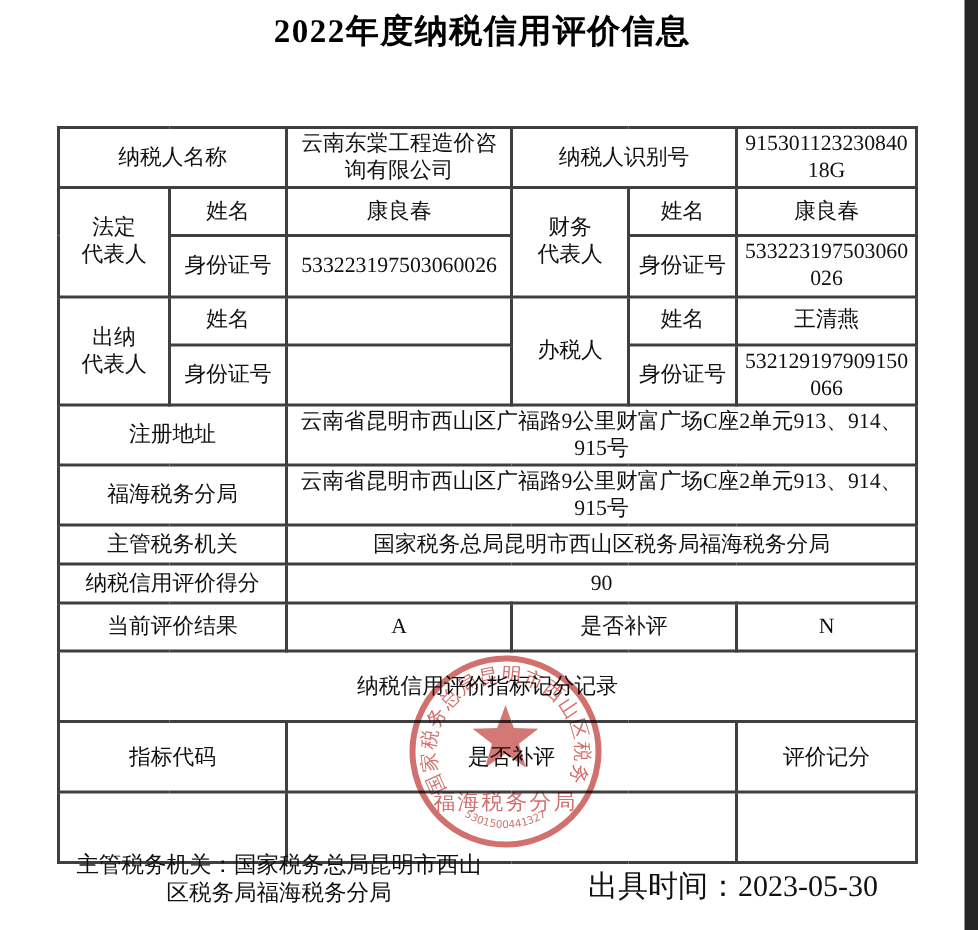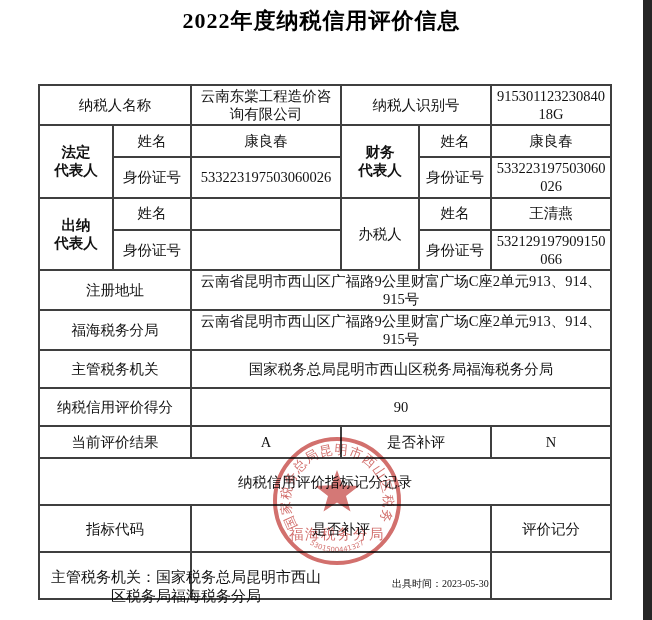--- a/index.html
+++ b/index.html
@@ -13,29 +13,29 @@
   }
   table.doc{
     position:absolute;left:38px;top:84px;width:572px;
     border-collapse:collapse;table-layout:fixed;
   }
   table.doc td{
     border:2px solid #3f3f3f;text-align:center;vertical-align:middle;
     font-size:14.5px;line-height:1.25;padding:1px 3px;overflow:hidden;
   }
   td.num{font-size:13.5px;word-break:break-all;}
-  .pre{white-space:pre-line;font-weight:bold;}
-  tr.h46{height:39px;} tr.h40{height:40px;} tr.h38{height:38px;}
+  .pre{white-space:pre-line;}
+  tr.h46{height:39px;} tr.h40{height:40px;} tr.h38{height:26px;}
   tr.h35{height:47px;} tr.h32{height:32px;}
   .footer-left{
     position:absolute;left:40px;top:568px;width:292px;
     font-size:15px;line-height:1.25;text-align:center;white-space:pre-line;color:#111;
   }
   .footer-right{
-    position:absolute;left:392px;top:577px;font-size:10px;color:#111;
+    position:absolute;left:392px;top:577px;font-size:20px;color:#111;
   }
   .seal{
     position:absolute;left:269px;top:433px;width:136px;height:136px;
     opacity:0.82;mix-blend-mode:multiply;pointer-events:none;
   }
   .edge-strip{
     position:absolute;right:0;top:0;width:9px;height:620px;background:#262626;
   }
 </style>
 </head>

